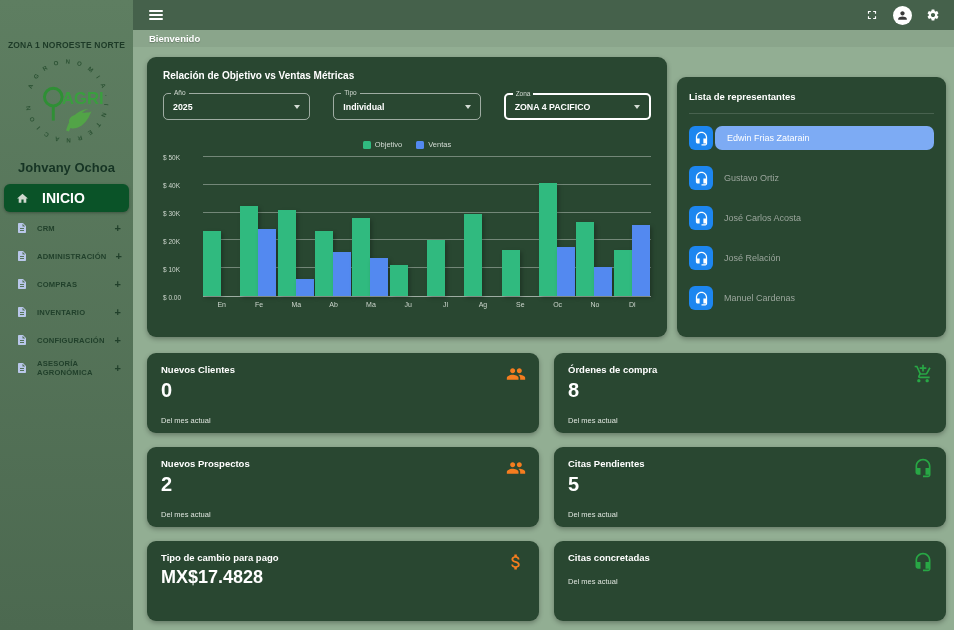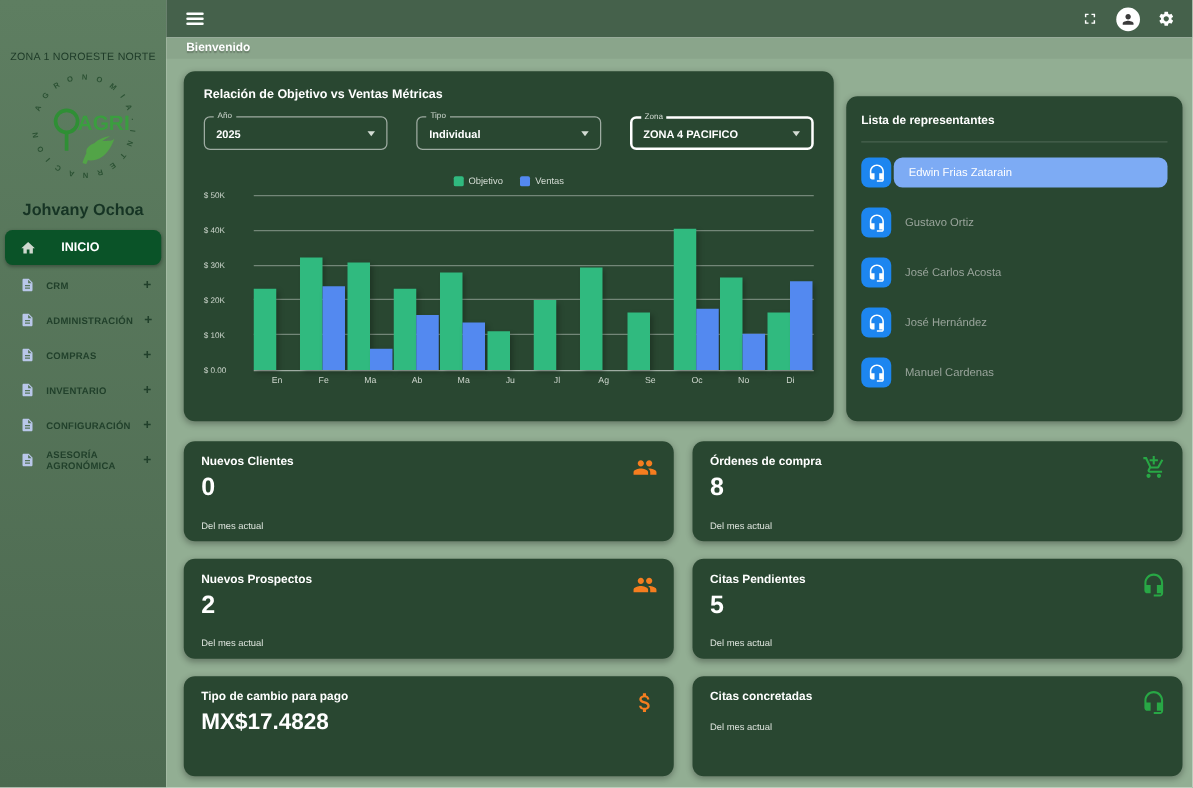--- a/index.html
+++ b/index.html
@@ -2,25 +2,25 @@
 <html><head>
 <meta charset="utf-8">
 <style>
   * { margin:0; padding:0; box-sizing:border-box; }
   html,body { width:954px; height:630px; overflow:hidden; }
   body { font-family:"Liberation Sans", sans-serif; }
   .app { width:954px; height:630px; display:flex; }
 
   
   .sidebar { width:133px; flex-shrink:0; background:linear-gradient(#5e7e61,#4c6950); display:flex; flex-direction:column; align-items:center; }
-  .zone-title { margin-top:40px; font-size:8.5px; font-weight:normal; color:#1d3a27; letter-spacing:.2px; text-align:right; }
+  .zone-title { margin-top:40px; font-size:8.5px; font-weight:bold; color:#1d3a27; letter-spacing:.2px; text-align:right; }
   .logo { margin-top:2px; }
   .user-name { margin-top:10px; font-size:13px; font-weight:bold; color:#163424; }
   .nav { width:100%; margin-top:9px; }
-  .nav-item-active { margin:0 4px 2px 4px; height:28px; border-radius:6px; background:#0a5328; color:#fff; display:flex; align-items:center; padding-left:12px; gap:20px; font-size:10px; font-weight:bold; box-shadow:0 1px 3px rgba(0,0,0,.3); cursor:pointer; }
+  .nav-item-active { margin:0 4px 2px 4px; height:28px; border-radius:6px; background:#0a5328; color:#fff; display:flex; align-items:center; padding-left:12px; gap:13px; font-size:14px; font-weight:bold; box-shadow:0 1px 3px rgba(0,0,0,.3); cursor:pointer; }
   .nav-item { height:28px; display:flex; align-items:center; padding:0 12px 0 16px; gap:9px; cursor:pointer; }
   .nav-item .lbl { flex:1; font-size:7.6px; font-weight:bold; color:#21402b; letter-spacing:.2px; }
   .nav-item .plus { font-size:11px; font-weight:bold; color:#21402b; }
   .doc-ic { width:12px; height:12px; fill:#b9c7ea; flex-shrink:0; }
   .home-ic { width:13px; height:13px; fill:#cfd8cf; }
 
   
   .main-col { flex:1; display:flex; flex-direction:column; }
   .topbar { height:30px; background:#45614b; display:flex; align-items:center; padding:0 14px 0 16px; flex-shrink:0; }
   .hamburger { width:14px; cursor:pointer; }
@@ -339,21 +339,21 @@
               </div>
               <div class="rep-name">José Carlos Acosta</div>
             </div>
 
             <div class="rep-row">
               <div class="rep-icon">
                 <svg viewBox="0 0 24 24">
                     <path d="M12 1c-4.97 0-9 4.03-9 9v7c0 1.66 1.34 3 3 3h3v-8H5v-2c0-3.87 3.13-7 7-7s7 3.13 7 7v2h-4v8h4v1h-7v2h6c1.66 0 3-1.34 3-3V10c0-4.97-4.03-9-9-9z"></path>
                   </svg>
               </div>
-              <div class="rep-name">José Hernández</div>
+              <div class="rep-name">José Relación</div>
             </div>
 
             <div class="rep-row">
               <div class="rep-icon">
                 <svg viewBox="0 0 24 24">
                     <path d="M12 1c-4.97 0-9 4.03-9 9v7c0 1.66 1.34 3 3 3h3v-8H5v-2c0-3.87 3.13-7 7-7s7 3.13 7 7v2h-4v8h4v1h-7v2h6c1.66 0 3-1.34 3-3V10c0-4.97-4.03-9-9-9z"></path>
                   </svg>
               </div>
               <div class="rep-name">Manuel Cardenas</div>
             </div>

